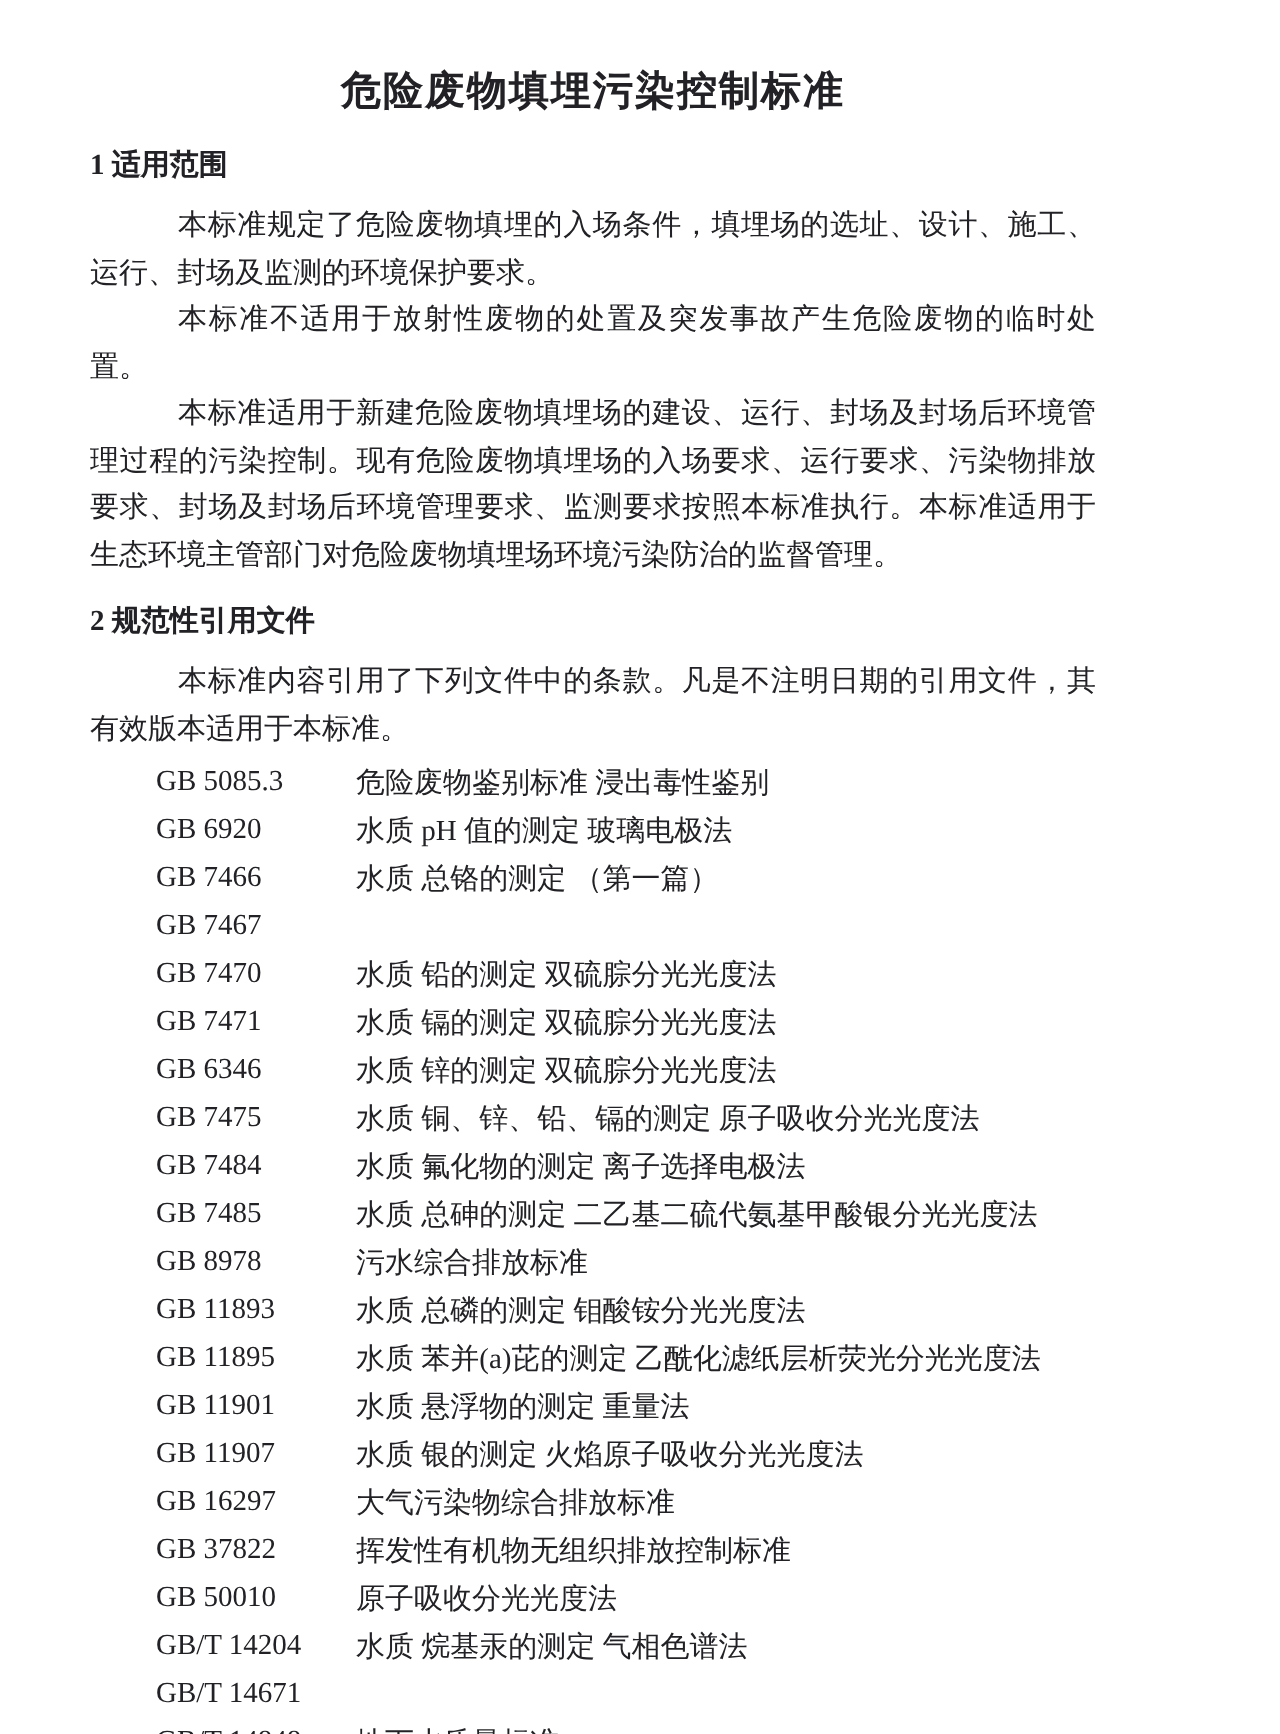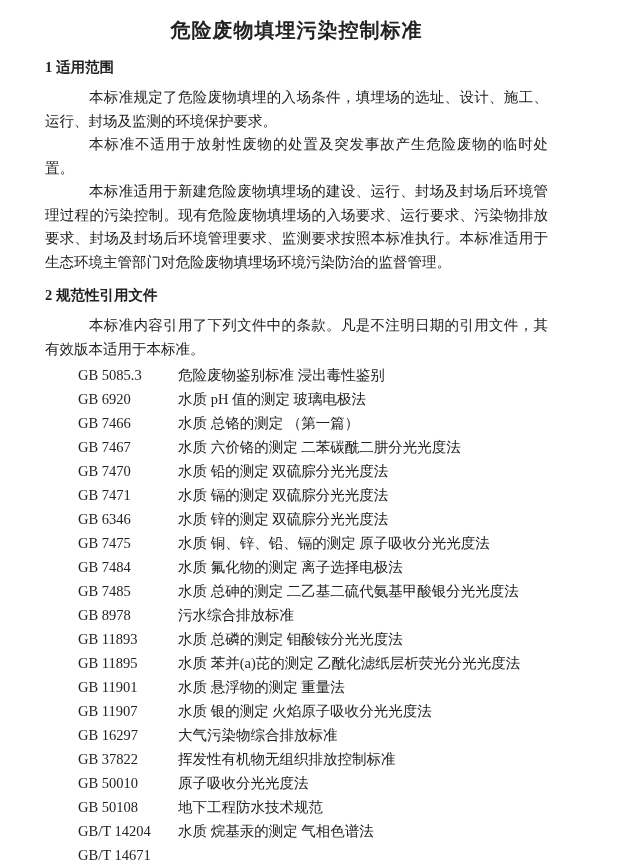--- a/index.html
+++ b/index.html
@@ -11,21 +11,21 @@
     width: 640px;
     height: 867px;
     overflow: hidden;
     color: #222226;
     font-family: "Liberation Serif", "DejaVu Serif", serif;
   }
   .page {
     box-sizing: border-box;
     width: 600px;
     height: 867px;
-    padding: 10px 52px 0 45px;
+    padding: 26px 52px 0 45px;
   }
   .doc-title {
     font-size: 20px;
     line-height: 28px;
     font-weight: bold;
     text-align: center;
     margin: 6px 0 14px 0;
     letter-spacing: 1px;
   }
   .section-heading {
@@ -87,21 +87,20 @@
         <div class="ref-row">
     <span class="ref-code">GB 6920</span>
     <span class="ref-title">水质 pH 值的测定 玻璃电极法</span>
   </div>
         <div class="ref-row">
     <span class="ref-code">GB 7466</span>
     <span class="ref-title">水质 总铬的测定 （第一篇）</span>
   </div>
         <div class="ref-row">
     <span class="ref-code">GB 7467</span>
-    <span class="ref-title">水质 六价铬的测定 二苯碳酰二肼分光光度法</span>
   </div>
         <div class="ref-row">
     <span class="ref-code">GB 7470</span>
     <span class="ref-title">水质 铅的测定 双硫腙分光光度法</span>
   </div>
         <div class="ref-row">
     <span class="ref-code">GB 7471</span>
     <span class="ref-title">水质 镉的测定 双硫腙分光光度法</span>
   </div>
         <div class="ref-row">
@@ -146,24 +145,20 @@
   </div>
         <div class="ref-row">
     <span class="ref-code">GB 37822</span>
     <span class="ref-title">挥发性有机物无组织排放控制标准</span>
   </div>
         <div class="ref-row">
     <span class="ref-code">GB 50010</span>
     <span class="ref-title">原子吸收分光光度法</span>
   </div>
         <div class="ref-row">
-    <span class="ref-code">GB 50108</span>
-    <span class="ref-title">地下工程防水技术规范</span>
-  </div>
-        <div class="ref-row">
     <span class="ref-code">GB/T 14204</span>
     <span class="ref-title">水质 烷基汞的测定 气相色谱法</span>
   </div>
         <div class="ref-row">
     <span class="ref-code">GB/T 14671</span>
   </div>
         <div class="ref-row">
     <span class="ref-code">GB/T 14848</span>
     <span class="ref-title">地下水质量标准</span>
   </div>

